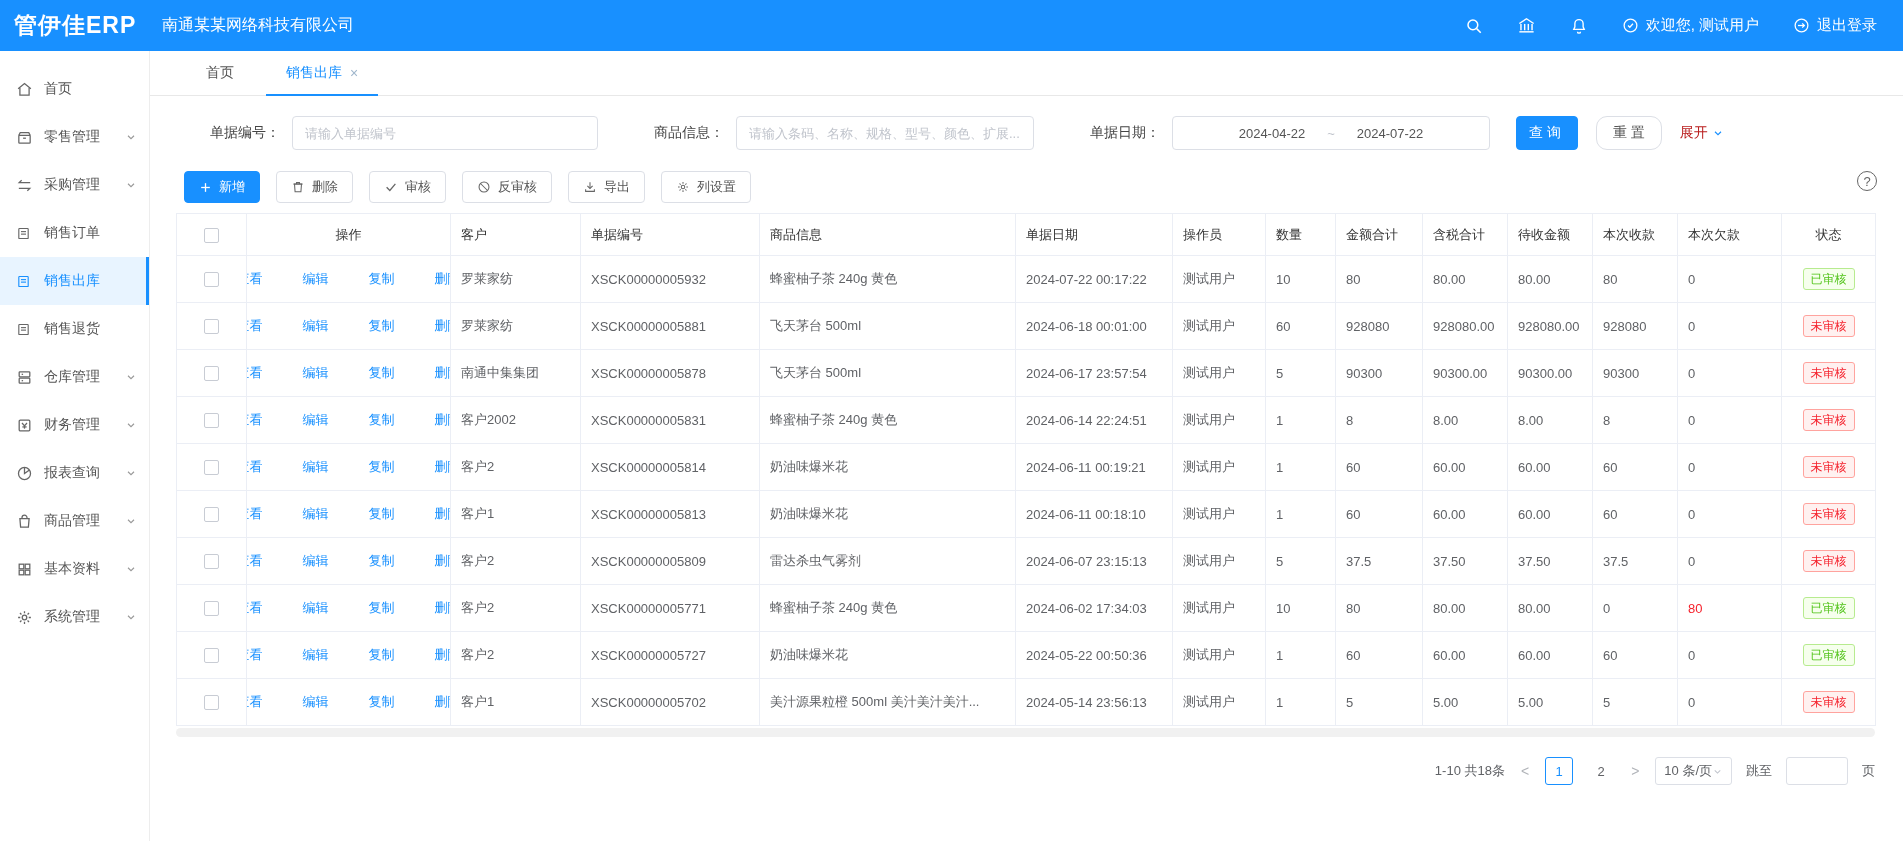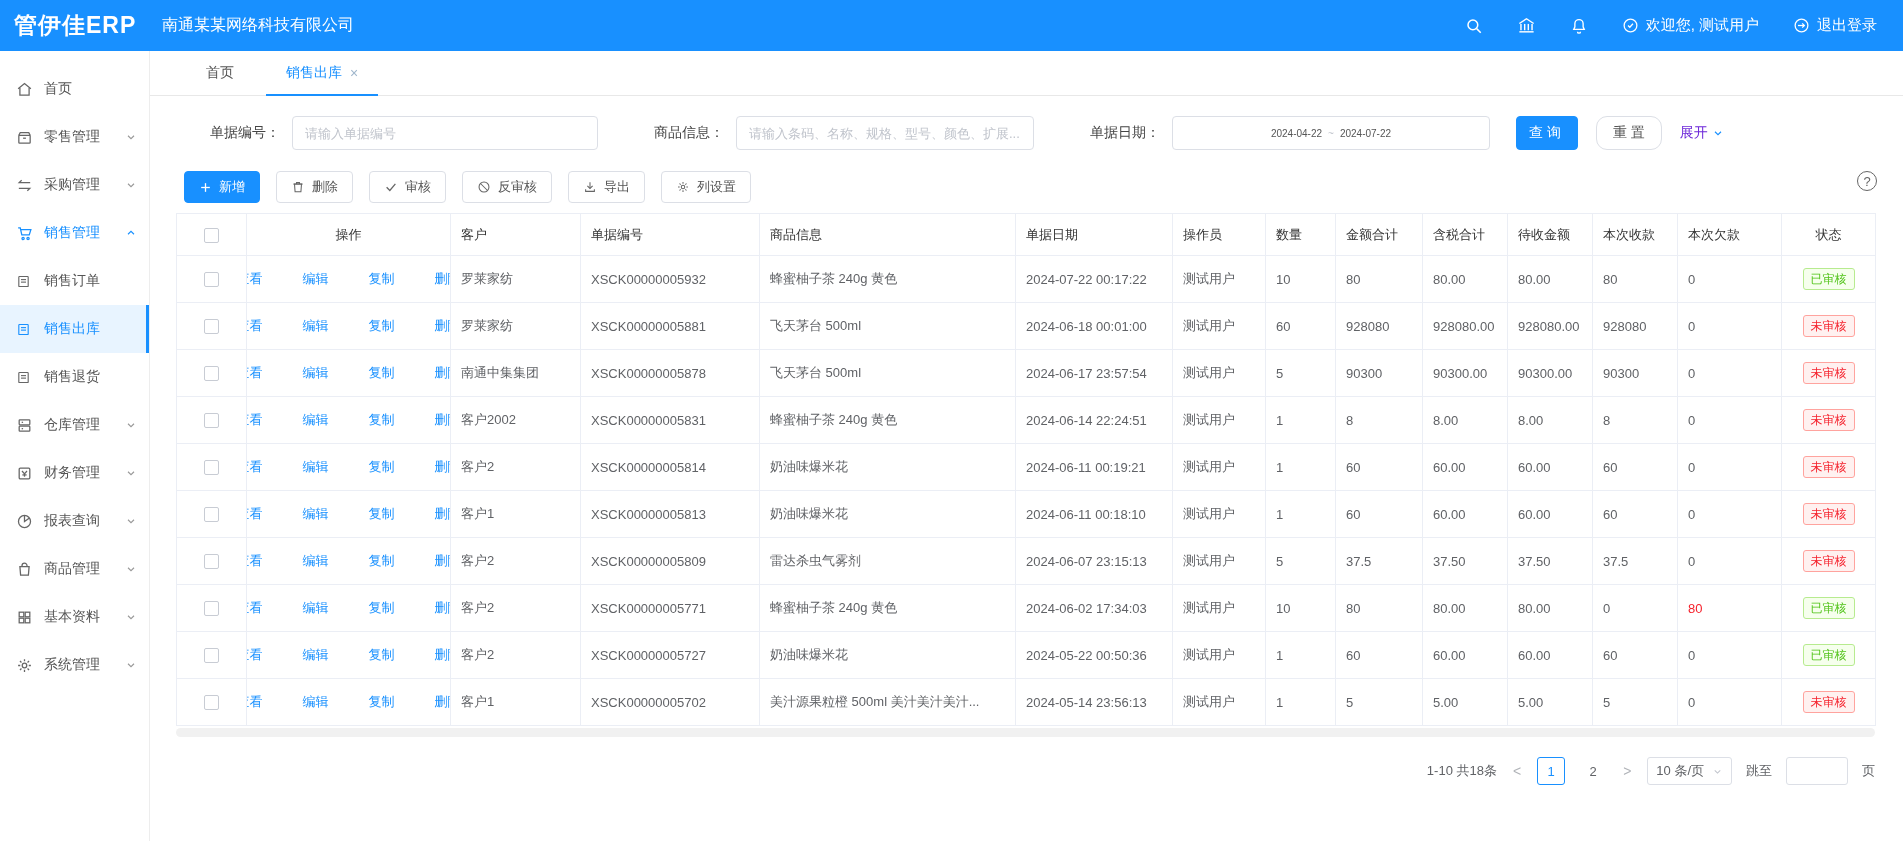--- a/index.html
+++ b/index.html
@@ -40,28 +40,28 @@
 
   
   .filters { display:flex; align-items:center; margin:20px 0 0 60px; }
   .f-label { color:#444; font-size:14px; white-space:nowrap; }
   .f-input { height:34px; border:1px solid #dcdfe6; border-radius:4px; padding:0 12px; font-size:13px;
     color:#333; outline:none; font-family:inherit; }
   .f-input::placeholder { color:#c0c4cc; }
   .inp-order { width:306px; margin-left:12px; }
   .inp-prod  { width:298px; margin-left:12px; }
   .daterange { width:318px; height:34px; border:1px solid #dcdfe6; border-radius:4px; margin-left:12px;
-    display:flex; align-items:center; justify-content:center; gap:6px; font-size:10px; color:#555; cursor:pointer; }
+    display:flex; align-items:center; justify-content:center; gap:22px; font-size:13px; color:#555; cursor:pointer; }
   .gap-lg { margin-left:56px; }
   .btn { height:34px; border-radius:4px; border:1px solid #dcdfe6; background:#fff; font-size:14px;
     padding:0 16px; cursor:pointer; color:#555; font-family:inherit; white-space:nowrap; }
   .btn.primary { background:#1890ff; border-color:#1890ff; color:#fff; }
   .btn-search { margin-left:26px;padding-left:12px; }
   .btn-reset { margin-left:18px;border-radius:11px; }
-  .expand { margin-left:18px; color:#6d28d9; display:flex; align-items:center; gap:4px; cursor:pointer; font-size:14px; }
+  .expand { margin-left:18px; color:#b91c1c; display:flex; align-items:center; gap:4px; cursor:pointer; font-size:14px; }
 
   
   .toolbar { display:flex; align-items:center; gap:16px; margin:21px 0 0 34px; }
   .tbtn { height:32px; border:1px solid #dcdfe6; border-radius:4px; background:#fff; color:#555;
     font-size:13px; padding:0 14px; display:flex; align-items:center; gap:7px; cursor:pointer; font-family:inherit; }
   .tbtn.primary { background:#1890ff; border-color:#1890ff; color:#fff; }
   .help-circle { position:absolute; right:26px; top:120px; width:20px; height:20px; border:1.6px solid #666;
     border-radius:50%; display:flex; align-items:center; justify-content:center; font-size:13px; color:#666;
     cursor:pointer; background:#fff; z-index:5; }
 
@@ -83,21 +83,21 @@
   .red { color:#f5222d; }
   .scrollstrip { height:9px; background:#f1f1f1; border-radius:5px; margin-top:2px; width:1699px; }
 
   
   .pager { display:flex; align-items:center; justify-content:flex-end; gap:14px; margin:20px 28px 0 0;
     font-size:13px; color:#606266; }
   .pg-arrow { color:#b0b3b8; cursor:pointer; font-size:14px; padding:0 2px; }
   .pg-num { min-width:28px; height:28px; display:flex; align-items:center; justify-content:center; cursor:pointer; }
   .pg-num.cur { border:1px solid #1890ff; border-radius:3px; color:#1890ff; }
   .pg-size { height:28px; border:1px solid #dcdfe6; border-radius:3px; padding:0 8px; display:flex;
-    align-items:center; gap:8px; cursor:pointer; color:#606266; }
+    align-items:center; gap:0; cursor:pointer; color:#606266; }
   .pg-size .chev { color:#c0c4cc; display:flex; }
   .pg-jump-input { width:62px; height:28px; border:1px solid #dcdfe6; border-radius:3px; outline:none; padding:0 6px; font-family:inherit; }
   svg.ic { display:block; }
 </style>
 </head>
 <body>
 
 <div class="topbar">
   <div class="logo">管伊佳ERP</div>
   <div class="company">南通某某网络科技有限公司</div>
@@ -177,35 +177,20 @@
       <span class="sicon">
           <svg class="ic" width="17" height="17" viewBox="0 0 24 24" fill="none" stroke="currentColor" stroke-width="1.8">
             <polyline points="8,4.5 4.5,8 20,8"></polyline>
             <polyline points="16,19.5 19.5,16 4,16"></polyline>
           </svg>
         </span>
       <span class="slabel">采购管理</span>
       <span class="chev">
           <svg class="ic" width="12" height="12" viewBox="0 0 24 24" fill="none" stroke="currentColor" stroke-width="2.2">
             <polyline points="6,9.5 12,15.5 18,9.5"></polyline>
-          </svg>
-        </span>
-    </div>
-    <div class="s-item blue">
-      <span class="sicon">
-          <svg class="ic" width="17" height="17" viewBox="0 0 24 24" fill="none" stroke="currentColor" stroke-width="1.8">
-            <path d="M3 4 h3 l2.2 10 h10.5 l2.3 -7.5 H7"></path>
-            <circle cx="10" cy="19" r="1.6"></circle>
-            <circle cx="17" cy="19" r="1.6"></circle>
-          </svg>
-        </span>
-      <span class="slabel">销售管理</span>
-      <span class="chev">
-          <svg class="ic" width="12" height="12" viewBox="0 0 24 24" fill="none" stroke="currentColor" stroke-width="2.2">
-            <polyline points="6,14.5 12,8.5 18,14.5"></polyline>
           </svg>
         </span>
     </div>
     <div class="s-item s-sub">
       <span class="sicon">
           <svg class="ic" width="15" height="15" viewBox="0 0 24 24" fill="none" stroke="currentColor" stroke-width="1.8">
             <rect x="4.5" y="4" width="15" height="16" rx="1"></rect>
             <line x1="8" y1="9" x2="16" y2="9"></line>
             <line x1="8" y1="13" x2="16" y2="13"></line>
           </svg>

